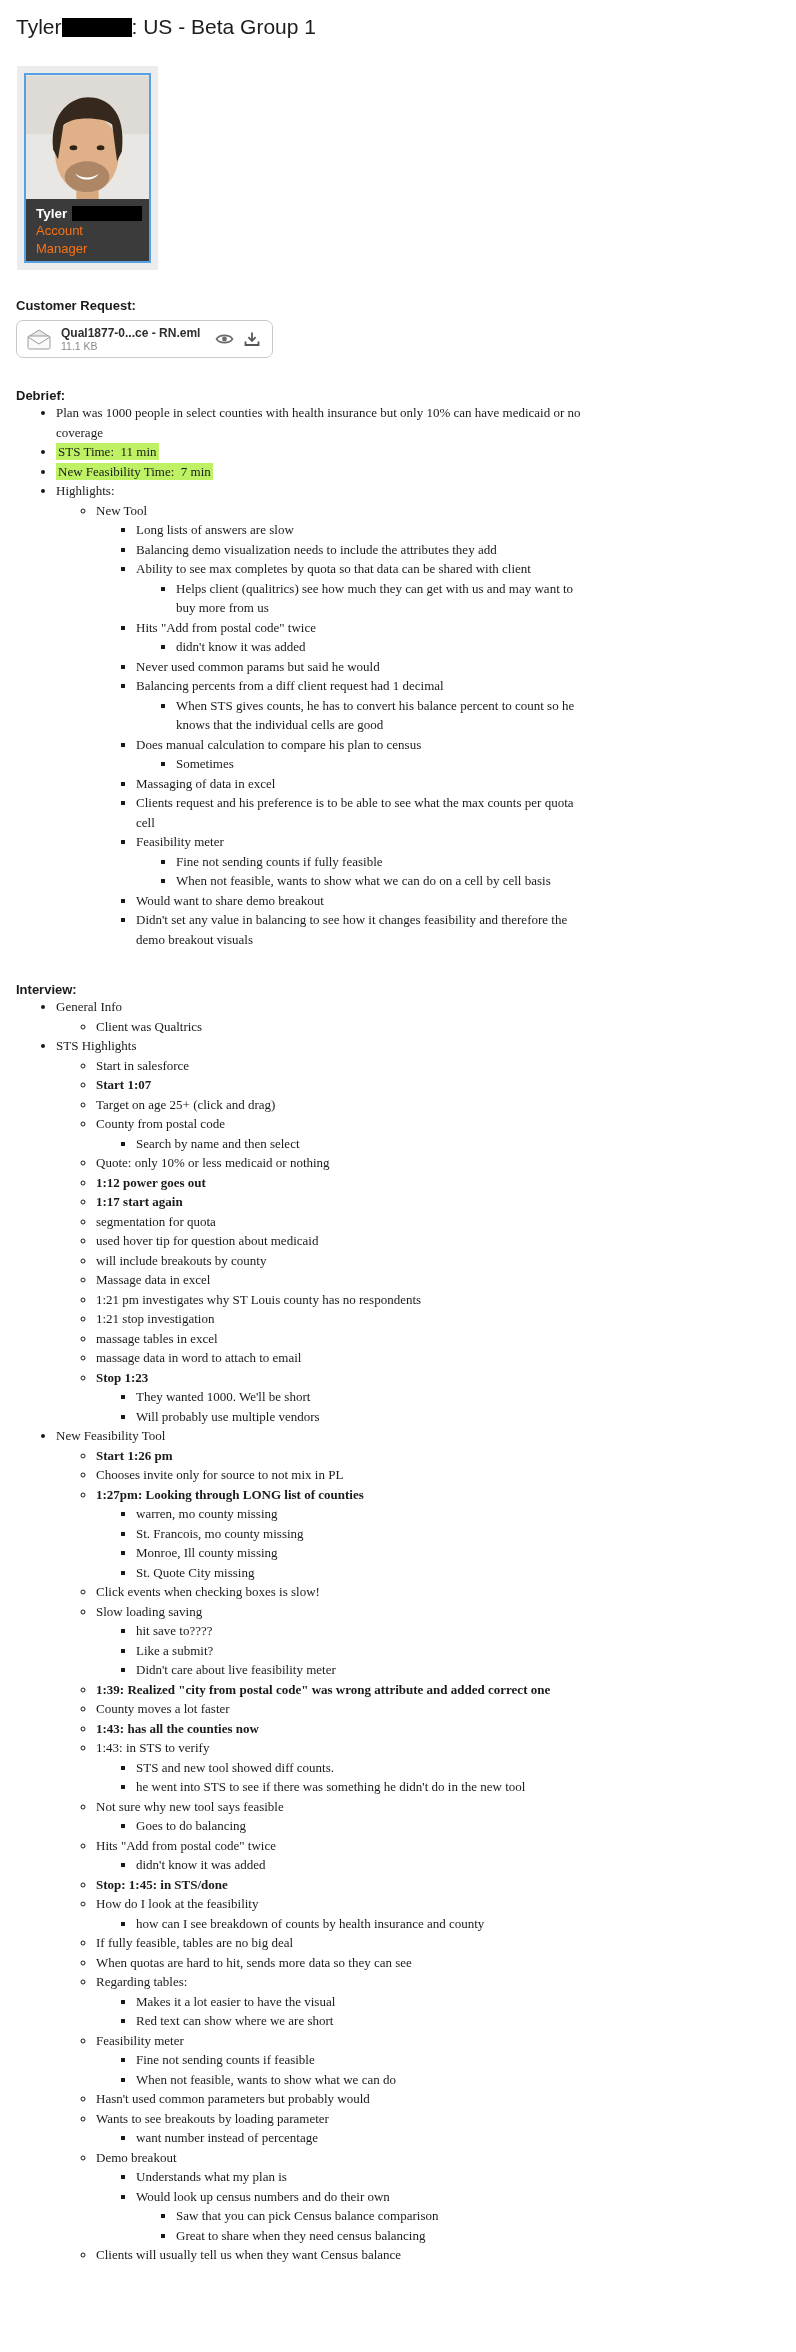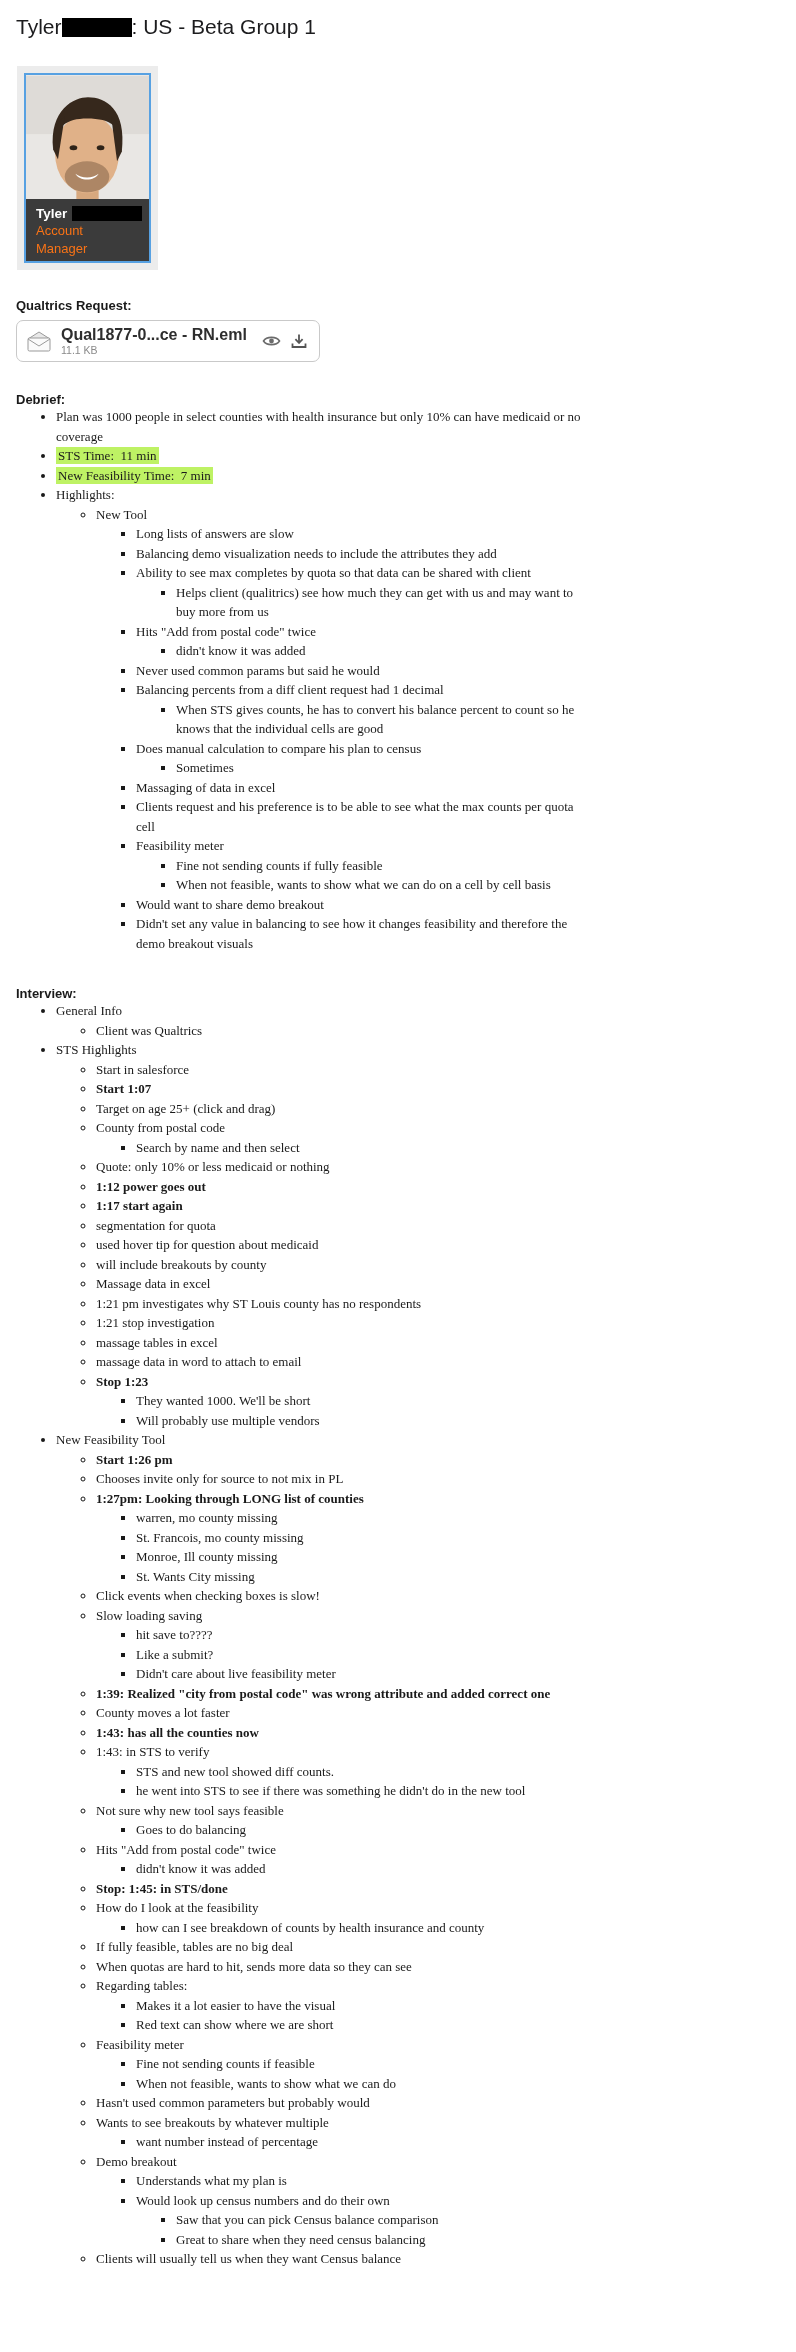--- a/index.html
+++ b/index.html
@@ -25,21 +25,21 @@
   .overlay-role { color:#f97316; font-size:13px; line-height:18px; }
 
   
   .section-label { font-weight:bold; margin:28px 0 0 0; }
   .attachment-card {
     margin-top:7px; display:inline-flex; align-items:center;
     border:1px solid #c9c9c9; border-radius:7px; background:#fff;
     padding:5px 12px 5px 9px; gap:9px; min-width:185px;
   }
   .file-meta { display:flex; flex-direction:column; }
-  .file-name { font-weight:bold; font-size:16px; color:#2e2e2e; white-space:nowrap; }
+  .file-name { font-weight:bold; font-size:12px; color:#2e2e2e; white-space:nowrap; }
   .file-size { font-size:10.5px; color:#8a8a8a; margin-top:0; }
   .card-actions { display:flex; align-items:center; gap:10px; margin-left:6px; }
   .icon-btn { cursor:pointer; display:inline-flex; }
 
   
   .section-heading { font-weight:bold; margin:30px 0 0 0; }
   .section-heading.interview { margin-top:33px; }
   ul { margin:0; padding-left:40px;font-family:Liberation Serif, serif; }
   ul { list-style:disc; }
   ul ul { list-style:circle; }
@@ -75,21 +75,21 @@
         <ellipse cx="77" cy="74" rx="4" ry="2.6" fill="#2e2318"></ellipse>
       </svg>
       <div class="photo-overlay">
         <div class="overlay-name"><span>Tyler</span><span class="redact-name"></span></div>
         <div class="overlay-role">Account</div>
         <div class="overlay-role">Manager</div>
       </div>
     </div>
   </div>
 
-  <div class="section-label">Qualtrics Request:</div>
+  <div class="section-label">Customer Request:</div>
 
   <div class="attachment-card">
     <span class="icon-btn">
       <svg width="26" height="22" viewBox="0 0 26 22">
         <path d="M2,9 L13,2 L24,9 Z" fill="#e8e8e8" stroke="#9a9a9a" stroke-width="1"></path>
         <rect x="2" y="8" width="22" height="13" rx="1.5" fill="#fafafa" stroke="#9a9a9a" stroke-width="1"></rect>
         <path d="M2,9 L13,16 L24,9" fill="none" stroke="#9a9a9a" stroke-width="1"></path>
       </svg>
     </span>
     <span class="file-meta">
@@ -178,21 +178,21 @@
                 <li><span class="li-text">Will probably use multiple vendors</span></li>
               </ul></li>
           </ul></li>
         <li><span class="li-text">New Feasibility Tool</span><ul>
             <li><span class="li-text bold">Start 1:26 pm</span></li>
             <li><span class="li-text">Chooses invite only for source to not mix in PL</span></li>
             <li><span class="li-text bold">1:27pm: Looking through LONG list of counties</span><ul>
                 <li><span class="li-text">warren, mo county missing</span></li>
                 <li><span class="li-text">St. Francois, mo county missing</span></li>
                 <li><span class="li-text">Monroe, Ill county missing</span></li>
-                <li><span class="li-text">St. Wants City missing</span></li>
+                <li><span class="li-text">St. Quote City missing</span></li>
               </ul></li>
             <li><span class="li-text">Click events when checking boxes is slow!</span></li>
             <li><span class="li-text">Slow loading saving</span><ul>
                 <li><span class="li-text">hit save to????</span></li>
                 <li><span class="li-text">Like a submit?</span></li>
                 <li><span class="li-text">Didn't care about live feasibility meter</span></li>
               </ul></li>
             <li><span class="li-text bold">1:39: Realized "city from postal code" was wrong attribute and added correct one</span></li>
             <li><span class="li-text">County moves a lot faster</span></li>
             <li><span class="li-text bold">1:43: has all the counties now</span></li>
@@ -214,21 +214,21 @@
             <li><span class="li-text">When quotas are hard to hit, sends more data so they can see</span></li>
             <li><span class="li-text">Regarding tables:</span><ul>
                 <li><span class="li-text">Makes it a lot easier to have the visual</span></li>
                 <li><span class="li-text">Red text can show where we are short</span></li>
               </ul></li>
             <li><span class="li-text">Feasibility meter</span><ul>
                 <li><span class="li-text">Fine not sending counts if feasible</span></li>
                 <li><span class="li-text">When not feasible, wants to show what we can do</span></li>
               </ul></li>
             <li><span class="li-text">Hasn't used common parameters but probably would</span></li>
-            <li><span class="li-text">Wants to see breakouts by whatever multiple</span><ul>
+            <li><span class="li-text">Wants to see breakouts by loading parameter</span><ul>
                 <li><span class="li-text">want number instead of percentage</span></li>
               </ul></li>
             <li><span class="li-text">Demo breakout</span><ul>
                 <li><span class="li-text">Understands what my plan is</span></li>
                 <li><span class="li-text">Would look up census numbers and do their own</span><ul>
                     <li><span class="li-text">Saw that you can pick Census balance comparison</span></li>
                     <li><span class="li-text">Great to share when they need census balancing</span></li>
                   </ul></li>
               </ul></li>
             <li><span class="li-text">Clients will usually tell us when they want Census balance</span></li>

